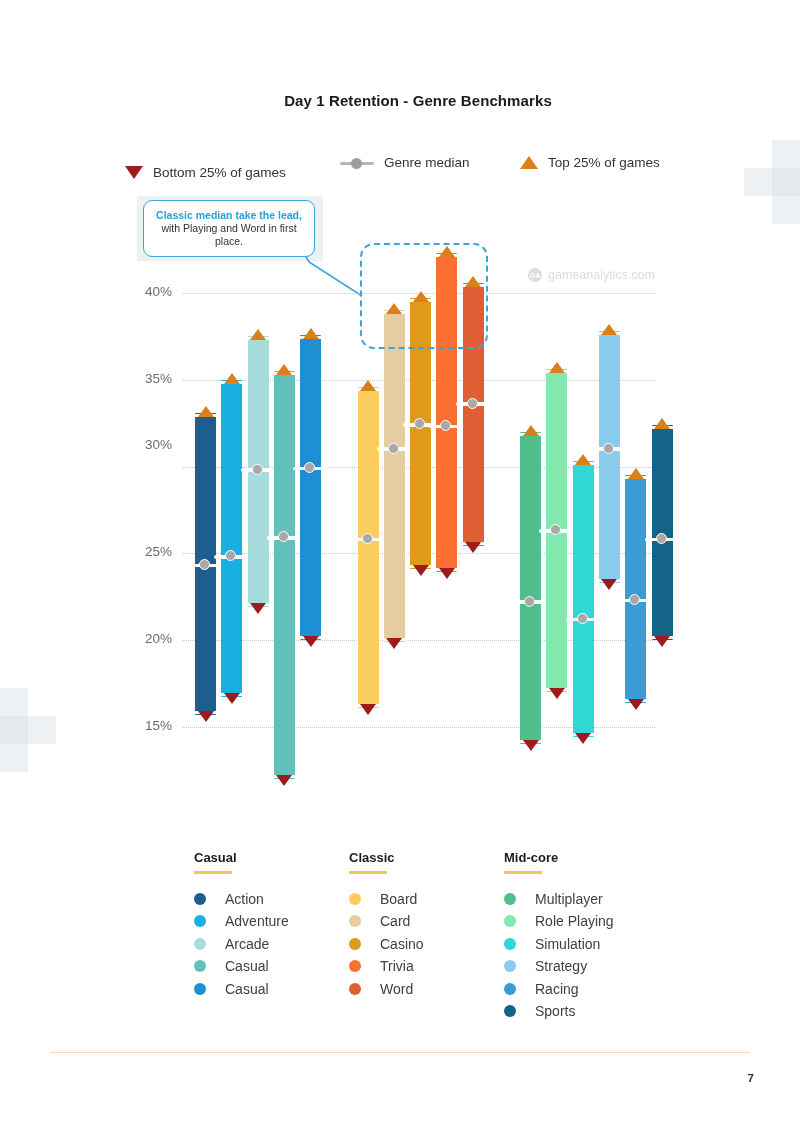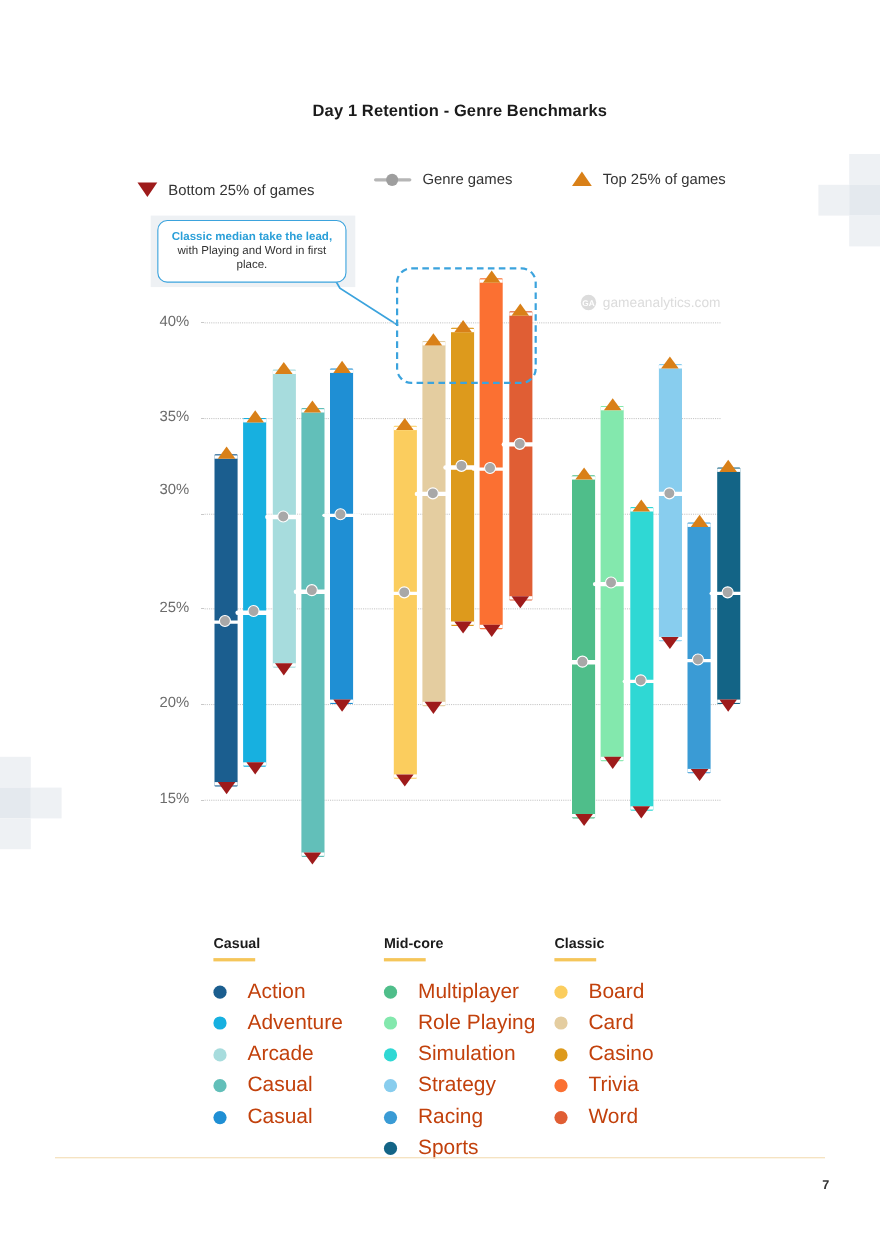--- a/index.html
+++ b/index.html
@@ -119,21 +119,21 @@
   
   #bottom-legend {
     position:absolute; left:194px; top:850px; width:470px;
     display:flex; gap:0;
   }
   .lg-col { width:155px; }
   .lg-title { font-size:13px; font-weight:bold; color:#1b1b1b; margin-bottom:6px; }
   .lg-rule { width:38px; height:2.5px; background:#f5c65a; margin-bottom:17px; }
   .lg-item { display:flex; align-items:center; margin-bottom:6.5px; }
   .lg-dot { width:12px;height:12px;border-radius:50%;margin-right:19px;flex:none; }
-  .lg-label { font-size:19px; color:#c2410c; }
+  .lg-label { font-size:14px; color:#404040; }
 
   
   #footer-rule {
     position:absolute; left:50px; top:1052px; width:700px; height:1px; background:#f3dcb4;
   }
   #page-no {
     position:absolute; right:46px; top:1072px; font-size:11.5px; font-weight:bold; color:#333;
   }
 </style>
 </head>
@@ -153,21 +153,21 @@
 <div id="top-legend">
   <div class="tl-item" id="tl-bottom">
     <span class="tri-down"></span>
     <span>Bottom 25% of games</span>
   </div>
   <div class="tl-item" id="tl-median">
     <span class="med-mark">
       <span class="ml"></span>
         <span class="md"></span>
     </span>
-    <span>Genre games</span>
+    <span>Genre median</span>
   </div>
   <div class="tl-item" id="tl-top">
     <span class="tri-up"></span>
     <span>Top 25% of games</span>
   </div>
 </div>
 
 <div id="callout-shadow"></div>
 <svg id="callout-line" width="800" height="1131">
   <path d="M305 255 L309 262 L362 296" stroke="#3ba3dd" stroke-width="1.6" fill="none"></path>
@@ -331,20 +331,44 @@
       <div class="lg-item">
         <span class="lg-dot" style="background: rgb(98, 191, 185);"></span>
         <span class="lg-label">Casual</span>
       </div>
       <div class="lg-item">
         <span class="lg-dot" style="background: rgb(31, 143, 212);"></span>
         <span class="lg-label">Casual</span>
       </div>
     </div>
     <div class="lg-col">
+      <div class="lg-title">Classic</div>
+      <div class="lg-rule"></div>
+      <div class="lg-item">
+        <span class="lg-dot" style="background: rgb(251, 205, 94);"></span>
+        <span class="lg-label">Board</span>
+      </div>
+      <div class="lg-item">
+        <span class="lg-dot" style="background: rgb(228, 205, 160);"></span>
+        <span class="lg-label">Card</span>
+      </div>
+      <div class="lg-item">
+        <span class="lg-dot" style="background: rgb(221, 154, 28);"></span>
+        <span class="lg-label">Casino</span>
+      </div>
+      <div class="lg-item">
+        <span class="lg-dot" style="background: rgb(251, 112, 50);"></span>
+        <span class="lg-label">Trivia</span>
+      </div>
+      <div class="lg-item">
+        <span class="lg-dot" style="background: rgb(224, 94, 52);"></span>
+        <span class="lg-label">Word</span>
+      </div>
+    </div>
+    <div class="lg-col">
       <div class="lg-title">Mid-core</div>
       <div class="lg-rule"></div>
       <div class="lg-item">
         <span class="lg-dot" style="background: rgb(79, 190, 138);"></span>
         <span class="lg-label">Multiplayer</span>
       </div>
       <div class="lg-item">
         <span class="lg-dot" style="background: rgb(131, 232, 173);"></span>
         <span class="lg-label">Role Playing</span>
       </div>
@@ -358,40 +382,16 @@
       </div>
       <div class="lg-item">
         <span class="lg-dot" style="background: rgb(58, 155, 213);"></span>
         <span class="lg-label">Racing</span>
       </div>
       <div class="lg-item">
         <span class="lg-dot" style="background: rgb(19, 100, 134);"></span>
         <span class="lg-label">Sports</span>
       </div>
     </div>
-    <div class="lg-col">
-      <div class="lg-title">Classic</div>
-      <div class="lg-rule"></div>
-      <div class="lg-item">
-        <span class="lg-dot" style="background: rgb(251, 205, 94);"></span>
-        <span class="lg-label">Board</span>
-      </div>
-      <div class="lg-item">
-        <span class="lg-dot" style="background: rgb(228, 205, 160);"></span>
-        <span class="lg-label">Card</span>
-      </div>
-      <div class="lg-item">
-        <span class="lg-dot" style="background: rgb(221, 154, 28);"></span>
-        <span class="lg-label">Casino</span>
-      </div>
-      <div class="lg-item">
-        <span class="lg-dot" style="background: rgb(251, 112, 50);"></span>
-        <span class="lg-label">Trivia</span>
-      </div>
-      <div class="lg-item">
-        <span class="lg-dot" style="background: rgb(224, 94, 52);"></span>
-        <span class="lg-label">Word</span>
-      </div>
-    </div>
   </div>
 
 <div id="footer-rule"></div>
 <div id="page-no">7</div>
 
 </body></html>

